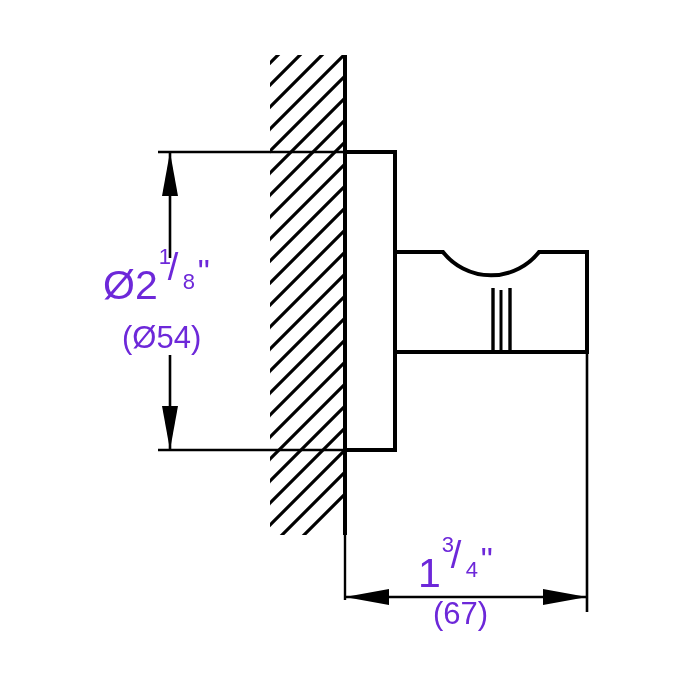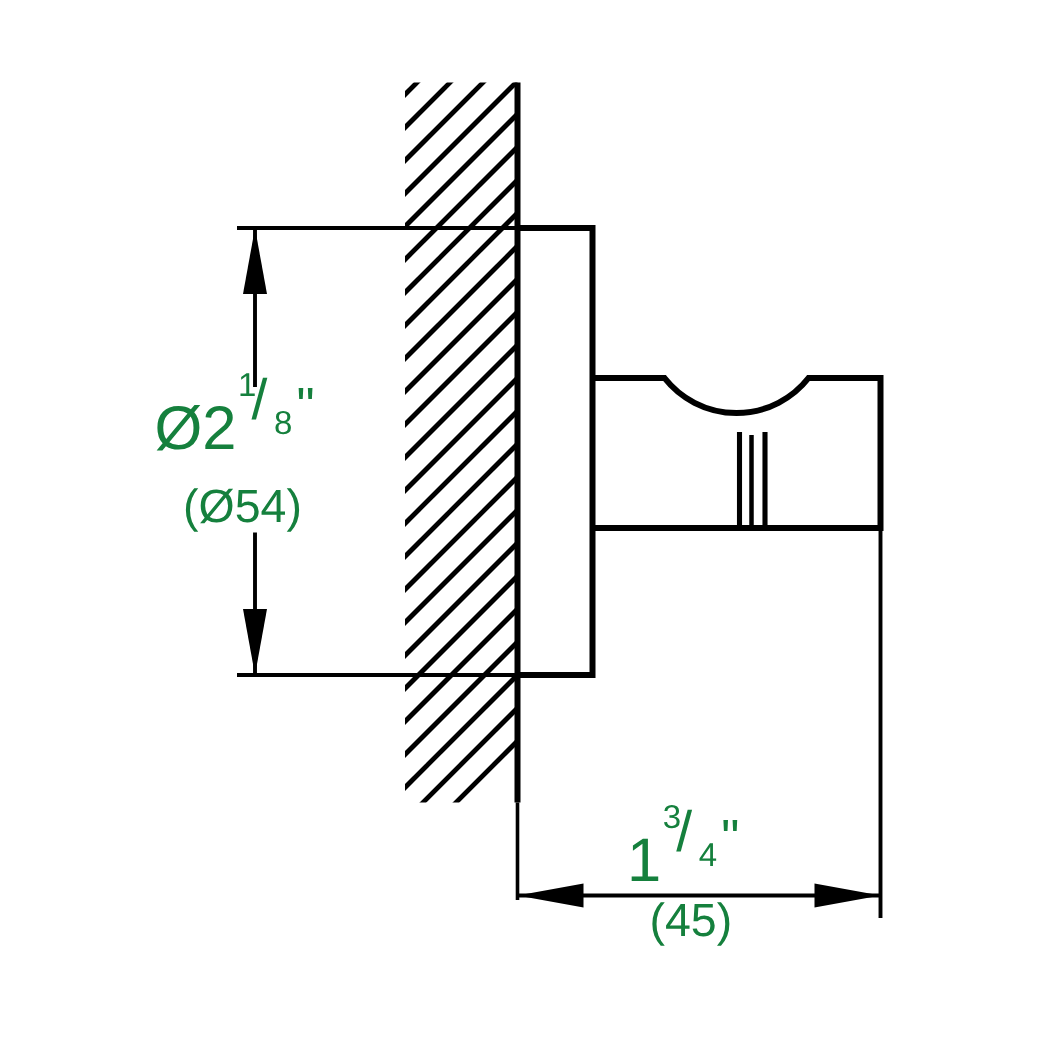--- a/index.html
+++ b/index.html
@@ -29,21 +29,21 @@
   .dim-text-layer {
     position: absolute;
     left: 0;
     top: 0;
     width: 700px;
     height: 700px;
     pointer-events: none;
   }
   .dim-label {
     position: absolute;
-    color: #15803d;
+    color: #6d28d9;
     font-family: "Liberation Sans", sans-serif;
     white-space: nowrap;
     line-height: 1;
   }
   .dim-main {
     font-size: 41px;
     letter-spacing: 0px;
   }
   .dim-sub {
     font-size: 31px;
@@ -194,16 +194,16 @@
     <div class="dim-label dim-main" id="label-diameter">
       <span>Ø</span><span>2</span><span class="frac"><span class="num">1</span><span class="bar">/</span><span class="den">8</span></span><span class="prime">"</span>
     </div>
 
     <div class="dim-label dim-sub" id="label-diameter-mm">(Ø54)</div>
 
     <div class="dim-label dim-main" id="label-depth">
       <span>1</span><span class="frac"><span class="num">3</span><span class="bar">/</span><span class="den">4</span></span><span class="prime">"</span>
     </div>
 
-    <div class="dim-label dim-sub" id="label-depth-mm">(45)</div>
+    <div class="dim-label dim-sub" id="label-depth-mm">(67)</div>
   </div>
 
 </div>
 
 </body></html>

